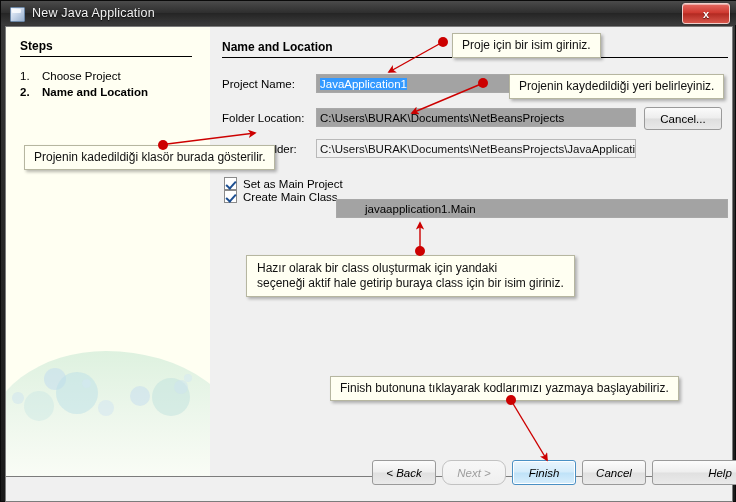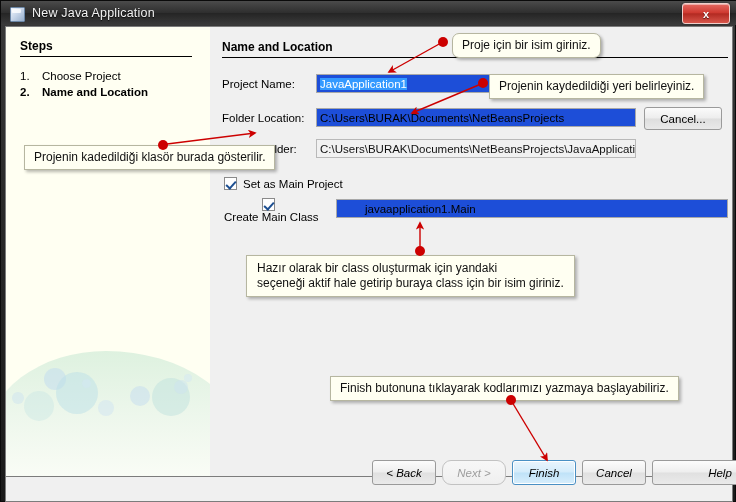--- a/index.html
+++ b/index.html
@@ -93,21 +93,21 @@
     position:absolute;left:12px;top:13px;font-size:12px;font-weight:bold;color:#000;
   }
   .content-rule{
     position:absolute;left:12px;top:30px;width:506px;height:1px;background:#000;
   }
 
   .fld-label{
     position:absolute;font-size:11.5px;color:#000;white-space:nowrap;
   }
   .txtbox{
-    position:absolute;height:19px;background:#1d4ed8;
+    position:absolute;height:19px;background:#a3a3a3;
     border:1px solid #a8a8a8;
     box-sizing:border-box;
     font-size:11.5px;color:#000;
     padding:1px 3px;line-height:17px;
     white-space:nowrap;overflow:hidden;
   }
   .txtbox.readonly{background:#f1f1f1;border:1px solid #b9b9b9;color:#111;}
   .sel{background:#3399ff;color:#fff;}
   .browse-btn{
     position:absolute;height:21px;width:76px;
@@ -215,39 +215,39 @@
         <div class="txtbox" style="left:106px;top:81px;width:320px;">C:\Users\BURAK\Documents\NetBeansProjects</div>
         <div class="browse-btn" style="left:434px;top:80px;">Cancel...</div>
 
         <div class="fld-label" style="left:12px;top:116px;">Project Folder:</div>
         <div class="txtbox readonly" style="left:106px;top:112px;width:320px;">C:\Users\BURAK\Documents\NetBeansProjects\JavaApplication1</div>
 
         <div class="cbrow" style="left:14px;top:150px;">
           <span class="cbox"></span>
           <span class="cblabel">Set as Main Project</span>
         </div>
-        <div class="cbrow" style="left:14px;top:171px;flex-direction:column;">
+        <div class="cbrow" style="left:14px;top:163px;">
           <span class="cbox"></span>
           <span class="cblabel">Create Main Class</span>
         </div>
         <div class="txtbox" style="left:126px;top:172px;width:392px;padding-left:28px;">javaapplication1.Main</div>
       </div>
     </div>
 
     <div class="buttonbar">
       <div class="btn" style="left:366px;width:62px;">&lt; Back</div>
       <div class="btn disabled" style="left:436px;width:62px;">Next &gt;</div>
       <div class="btn focused" style="left:506px;width:62px;">Finish</div>
       <div class="btn" style="left:576px;width:62px;">Cancel</div>
       <div class="btn" style="left:646px;width:62px;padding-left:36px;">Help</div>
     </div>
   </div>
 
-  <div class="callout" style="left:452px;top:33px;border-radius:7px;">Proje için bir isim giriniz.</div>
-  <div class="callout" style="left:489px;top:74px;">Projenin kaydedildiği yeri belirleyiniz.</div>
+  <div class="callout" style="left:452px;top:33px;">Proje için bir isim giriniz.</div>
+  <div class="callout" style="left:509px;top:74px;">Projenin kaydedildiği yeri belirleyiniz.</div>
   <div class="callout" style="left:24px;top:145px;">Projenin kadedildiği klasör burada gösterilir.</div>
   <div class="callout" style="left:246px;top:255px;padding:5px 10px;">
     <div>Hazır olarak bir class oluşturmak için yandaki</div>
     <div>seçeneği aktif hale getirip buraya class için bir isim giriniz.</div>
   </div>
   <div class="callout" style="left:330px;top:376px;">Finish butonuna tıklayarak kodlarımızı yazmaya başlayabiliriz.</div>
 
   <svg class="ann-svg" viewBox="0 0 736 502">
     <defs>
       <marker id="ah" viewBox="0 0 10 10" refX="8" refY="5" markerWidth="6" markerHeight="6" orient="auto-start-reverse">

